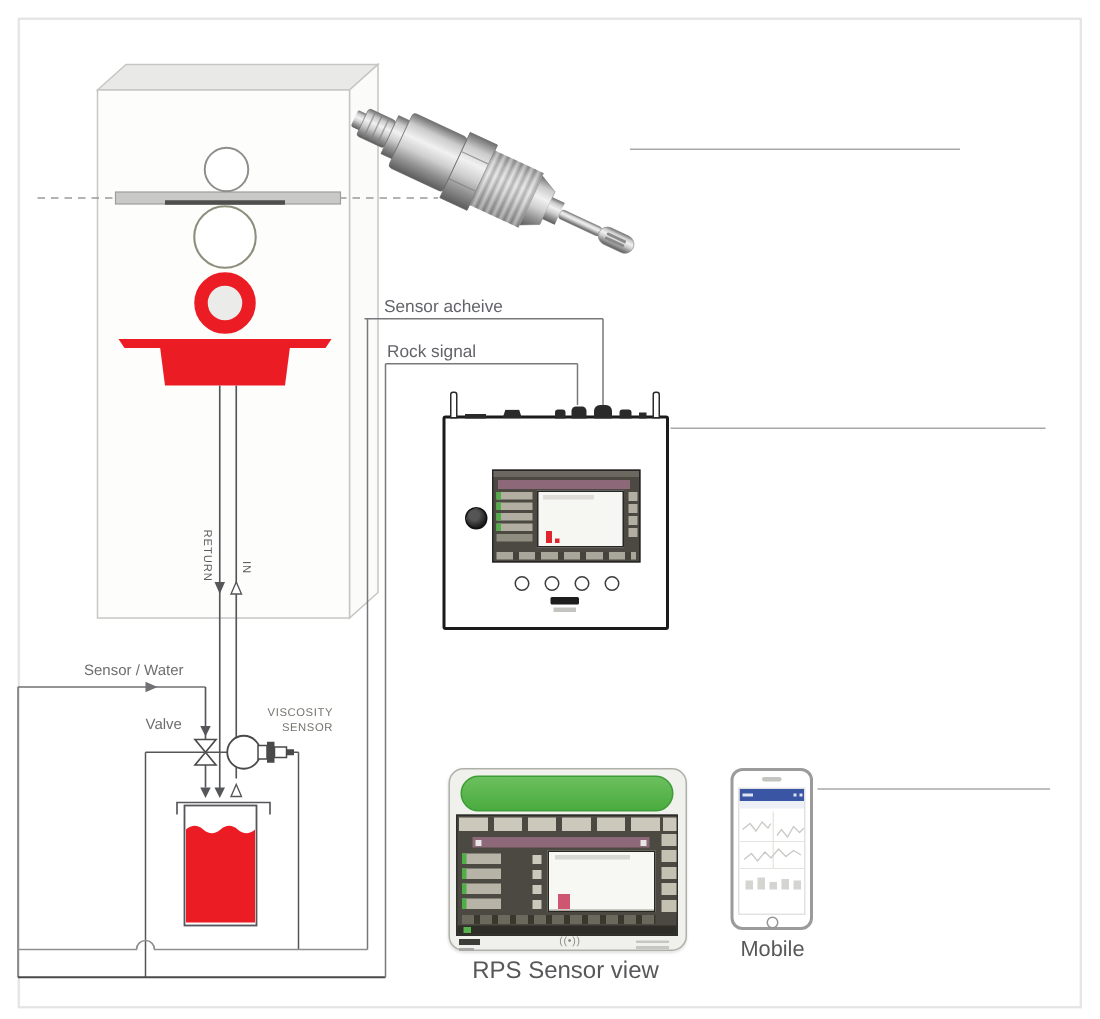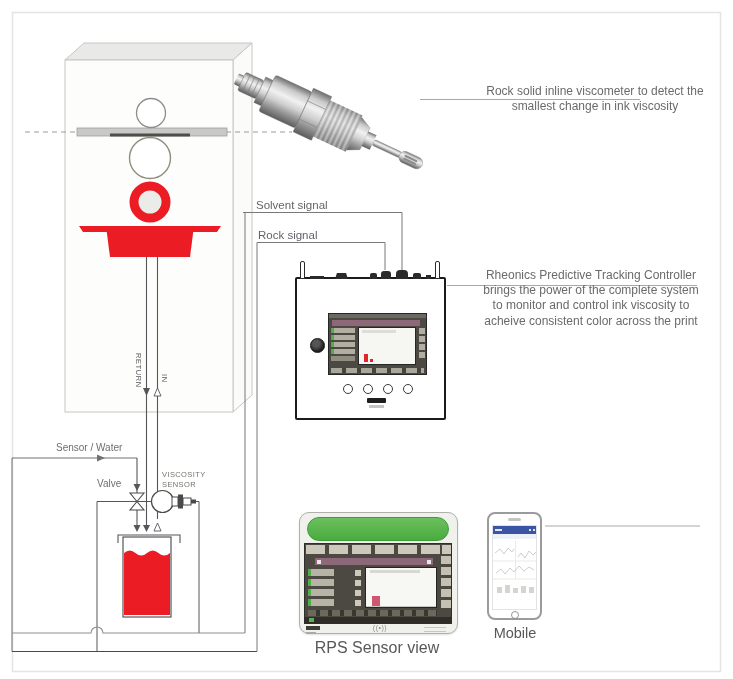--- a/index.html
+++ b/index.html
@@ -5,21 +5,21 @@
   html,body{margin:0;padding:0;background:#fff;}
   .stage{position:relative;width:733px;height:679px;background:#fff;overflow:hidden;
          font-family:"Liberation Sans",sans-serif;}
   .abs{position:absolute;}
   
   .note{position:absolute;color:#6a6a6a;font-size:12px;line-height:15.2px;text-align:center;
         white-space:pre-line;}
   .lbl{position:absolute;color:#63646a;}
   .lbl-sig{font-size:11.5px;}
   .lbl-sm{font-size:10px;color:#6e6e6e;}
-  .lbl-tiny{font-size:7.5px;letter-spacing:.4px;color:#73736d;line-height:9.5px;text-align:left;
+  .lbl-tiny{font-size:7.5px;letter-spacing:.4px;color:#73736d;line-height:9.5px;text-align:right;
             white-space:pre-line;}
   .lbl-vert{font-size:7.5px;letter-spacing:.6px;color:#5a5b5f;writing-mode:vertical-rl;}
   .dev-lbl{position:absolute;color:#58585a;text-align:center;}
 
   
   .controller{position:absolute;left:295px;top:277px;width:151px;height:143px;background:#fff;
               border:2.5px solid #1b1b1b;border-radius:2px;box-sizing:border-box;}
   .ant{position:absolute;width:5px;height:18px;top:-18px;background:#fff;border:1.5px solid #2a2a2a;
        border-radius:2px 2px 0 0;box-sizing:border-box;}
   .bump{position:absolute;background:#2a2a2a;}
@@ -216,28 +216,22 @@
       <rect x="86" y="0" width="36" height="40" fill="url(#met)" opacity="0.4"></rect>
       <polygon points="122,2 134,8 134,32 122,38" fill="url(#met)" stroke="#777" stroke-width="0.3"></polygon>
       <rect x="134" y="12" width="9" height="16" fill="url(#met)"></rect>
       <rect x="143" y="16.5" width="30" height="6.5" rx="2" fill="url(#met)" stroke="#8a8a8a" stroke-width="0.3"></rect>
       <rect x="172" y="14" width="25" height="12" rx="6" fill="url(#met)" stroke="#8a8a8a" stroke-width="0.4"></rect>
       <rect x="177" y="17.5" width="14" height="2" rx="1" fill="#8b8b8b"></rect>
       <rect x="177" y="20.5" width="14" height="2" rx="1" fill="#8b8b8b"></rect>
     </g>
   </svg>
 
-  <div class="note" style="left:465px;top:84px;width:260px;">Rock solid inline viscometer to detect the
-smallest change in ink viscosity</div>
-  <div class="note" style="left:461px;top:268px;width:260px;">Rheonics Predictive Tracking Controller
-brings the power of the complete system
-to monitor and control ink viscosity to
-acheive consistent color across the print</div>
-
-  <div class="lbl lbl-sig" style="left:256px;top:199px;">Solvent signal</div>
+
+  <div class="lbl lbl-sig" style="left:256px;top:199px;">Sensor acheive</div>
   <div class="lbl lbl-sig" style="left:258px;top:229px;">Rock signal</div>
 
   <div class="lbl lbl-sm" style="left:56px;top:442px;">Sensor / Water</div>
   <div class="lbl lbl-sm" style="left:97px;top:478px;">Valve</div>
   <div class="lbl lbl-tiny" style="left:162px;top:470px;width:60px;">VISCOSITY
 SENSOR</div>
   <div class="lbl lbl-vert" style="left:134px;top:353px;">RETURN</div>
   <div class="lbl lbl-vert" style="left:160px;top:374px;">IN</div>
 
   <div class="controller">

